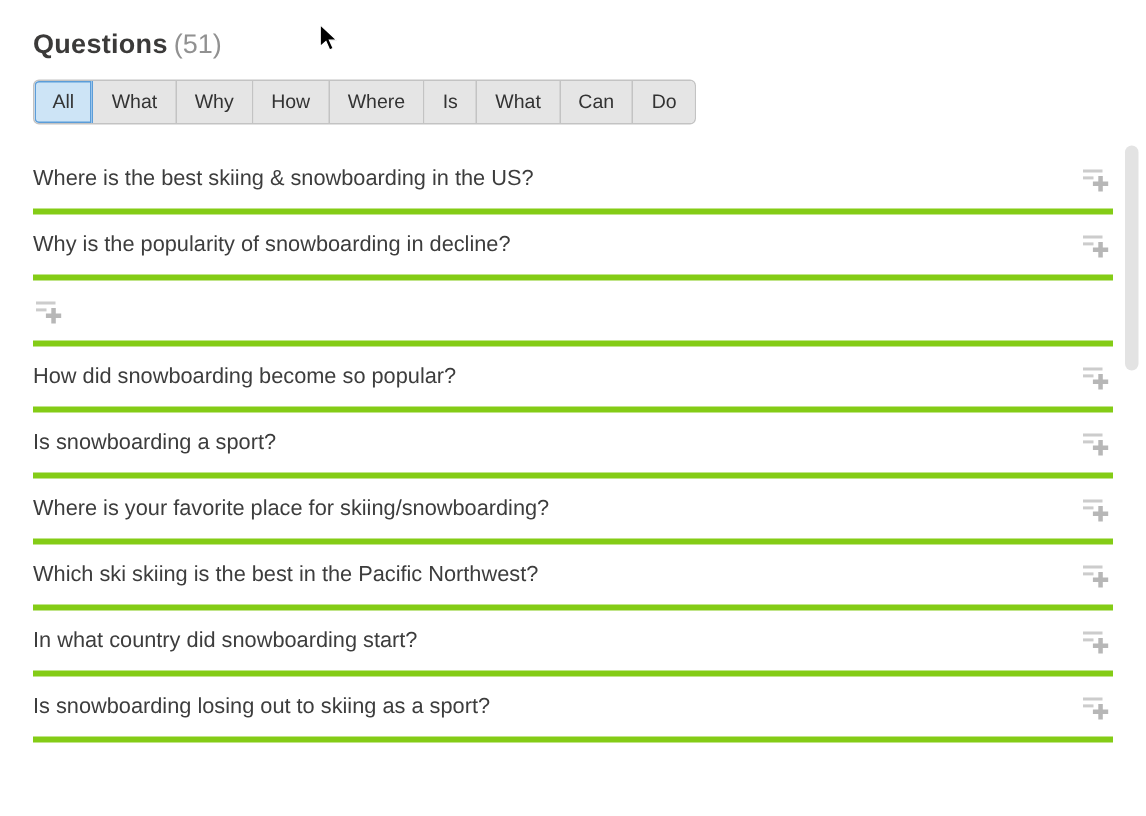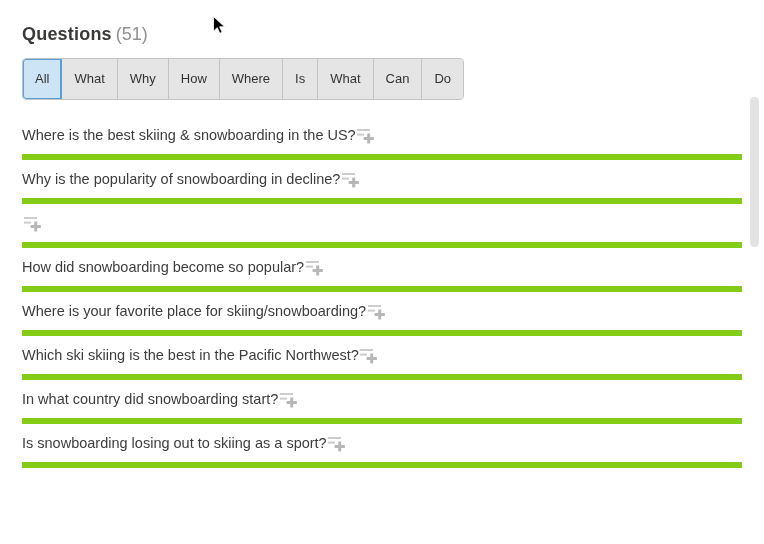--- a/index.html
+++ b/index.html
@@ -4,35 +4,35 @@
 <style>
   html,body { margin:0; padding:0; }
   body {
     width:764px; height:544px;
     background:#ffffff;
     font-family:"Liberation Sans","DejaVu Sans",sans-serif;
     position:relative;
     overflow:hidden;
     -webkit-font-smoothing:antialiased;
   }
-  .page { padding:22px 22px 0 22px; }
+  .page { padding:17px 22px 0 22px; }
 
   
   .header { height:24px; line-height:24px; }
   .title { font-size:18px; font-weight:bold; color:#3b3a39; letter-spacing:0.2px; }
   .count { font-size:18px; font-weight:normal; color:#919191; margin-left:4px; }
 
   
   .tabs {
     margin-top:12px;
     display:inline-flex;
     border:1px solid #c3c3c3;
     border-radius:4px;
     background:#ffffff;
-    height:42px;
+    height:30px;
     box-sizing:border-box;
     overflow:hidden;
   }
   .tab {
     appearance:none;
     font-family:inherit;
     font-size:13px;
     color:#333333;
     background:#e5e5e5;
     border:none;
@@ -48,23 +48,24 @@
     box-shadow:inset 0 0 0 1px #5b9dd9;
     border-right-color:#5b9dd9;
     border-radius:3px 0 0 3px;
   }
 
   
   .list { margin-top:16px; }
   .row {
     height:44px;
     box-sizing:border-box;
-    border-bottom:6px solid #84cc16;
+    border-bottom:4px solid #84cc16;
     display:flex;
     align-items:center;
+    justify-content:space-between;
     cursor:pointer;
   }
   .qtext {
     font-size:14.5px;
     color:#3d3d3d;
   }
   .add-btn {
     width:20px; height:20px;
     display:inline-flex;
     align-items:center;
@@ -148,20 +149,30 @@
         <span class="qtext">How did snowboarding become so popular?</span>
         <span class="add-btn">
           <svg width="19" height="19" viewBox="0 0 19 19" aria-hidden="true">
             <rect x="1" y="3" width="13" height="2" fill="#cccccc"></rect>
             <rect x="1" y="7.6" width="7" height="2" fill="#cccccc"></rect>
             <path d="M11.2 7.4 h3 v3.6 h3.6 v3 h-3.6 v3.6 h-3 v-3.6 h-3.6 v-3 h3.6 z" fill="#b7b7b7"></path>
           </svg>
         </span>
       </div>
       <div class="row">
+        <span class="qtext">Is snowboarding a sport?</span>
+        <span class="add-btn">
+          <svg width="19" height="19" viewBox="0 0 19 19" aria-hidden="true">
+            <rect x="1" y="3" width="13" height="2" fill="#cccccc"></rect>
+            <rect x="1" y="7.6" width="7" height="2" fill="#cccccc"></rect>
+            <path d="M11.2 7.4 h3 v3.6 h3.6 v3 h-3.6 v3.6 h-3 v-3.6 h-3.6 v-3 h3.6 z" fill="#b7b7b7"></path>
+          </svg>
+        </span>
+      </div>
+      <div class="row">
         <span class="qtext">Where is your favorite place for skiing/snowboarding?</span>
         <span class="add-btn">
           <svg width="19" height="19" viewBox="0 0 19 19" aria-hidden="true">
             <rect x="1" y="3" width="13" height="2" fill="#cccccc"></rect>
             <rect x="1" y="7.6" width="7" height="2" fill="#cccccc"></rect>
             <path d="M11.2 7.4 h3 v3.6 h3.6 v3 h-3.6 v3.6 h-3 v-3.6 h-3.6 v-3 h3.6 z" fill="#b7b7b7"></path>
           </svg>
         </span>
       </div>
       <div class="row">

